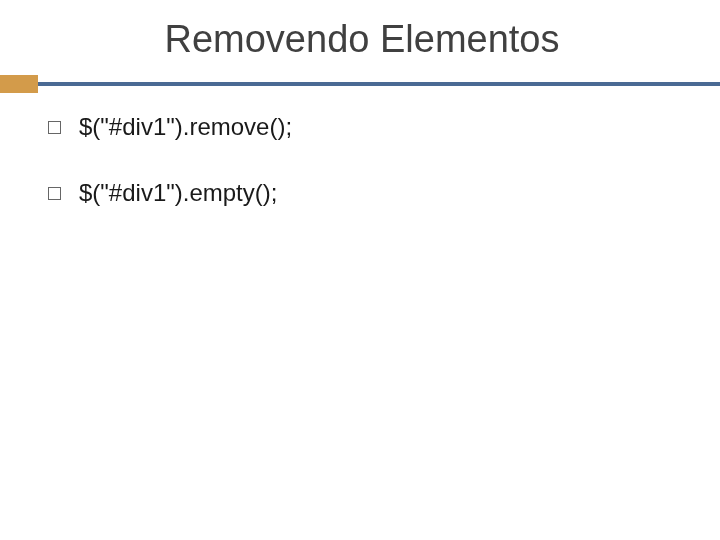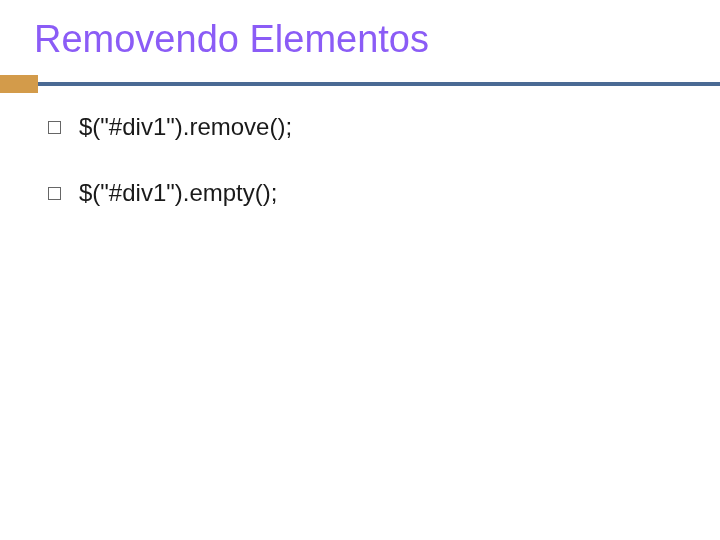--- a/index.html
+++ b/index.html
@@ -15,24 +15,25 @@
       overflow: hidden;
     }
     .slide {
       width: 100%;
       height: 100%;
       padding: 18px 30px 30px 30px;
       position: relative;
     }
     .title {
       font-size: 38px;
-      color: #8b5cf6;
+      color: #404040;
       font-weight: normal;
       margin-bottom: 14px;
       margin-left: 4px;
+      text-align: center;
     }
     .divider-wrap {
       position: relative;
       height: 10px;
       margin-bottom: 24px;
     }
     .accent-block {
       position: absolute;
       left: -30px;
       top: 0px;

